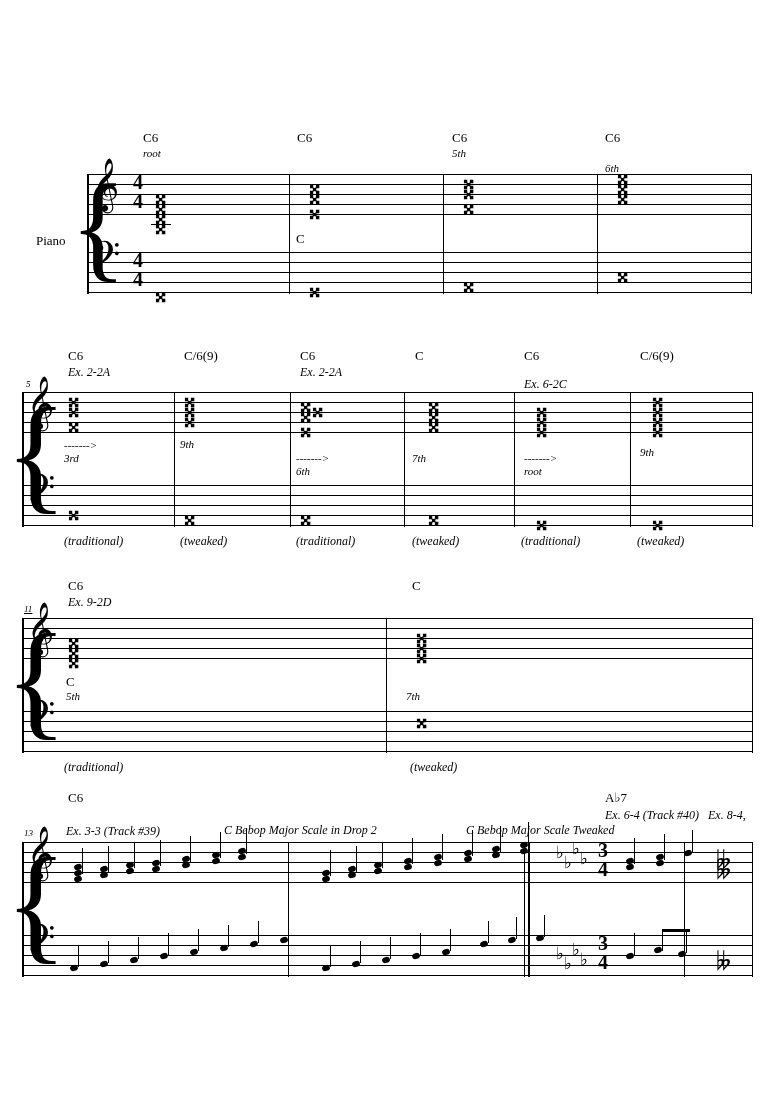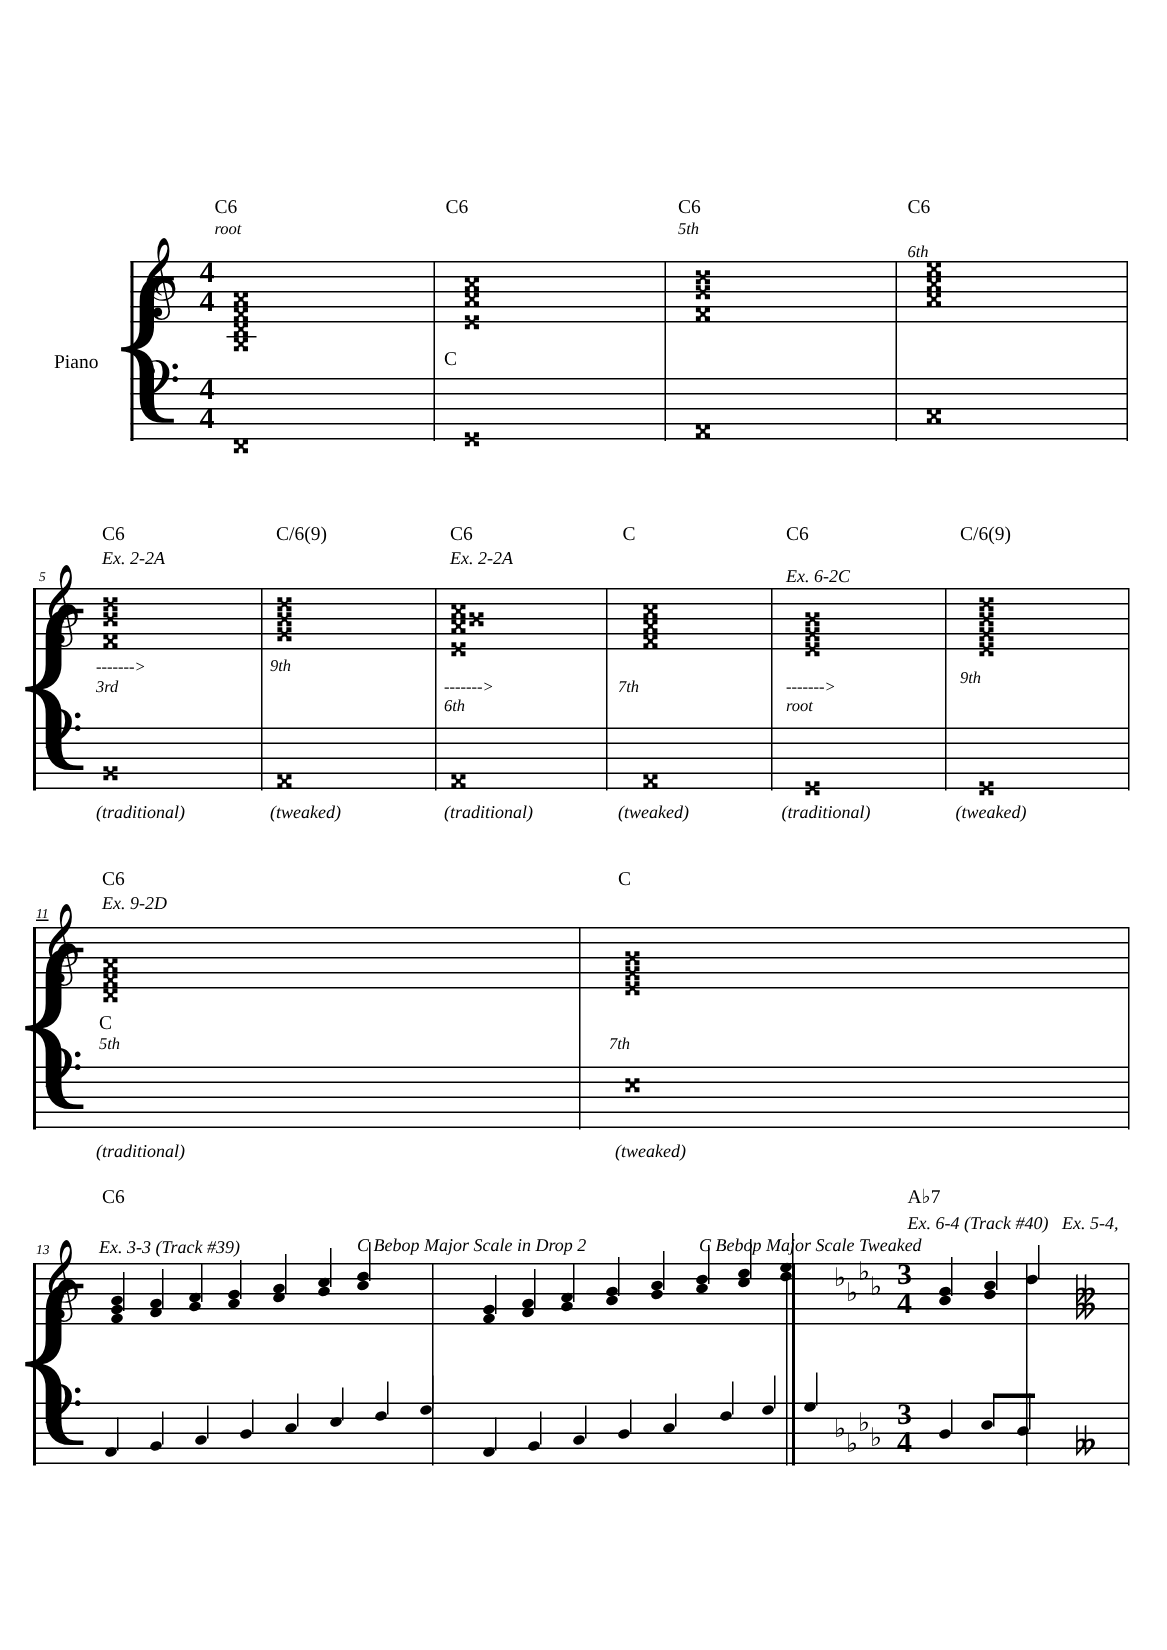--- a/index.html
+++ b/index.html
@@ -264,26 +264,26 @@
     <div class="abs ital" style="left:410px;top:182px;">(tweaked)</div>
   </div>
 
   <div class="system" style="left:0;top:790px;width:778px;height:200px;">
 
     <div class="abs meas-num" style="left:24px;top:38px;">13</div>
 
     <div class="abs chord" style="left:68px;top:0px;">C6</div>
     <div class="abs ital" style="left:66px;top:34px;">Ex. 3-3 (Track #39)</div>
 
-    <div class="abs ital" style="left:238px;top:33px;">C Bebop Major Scale in Drop 2</div>
+    <div class="abs ital" style="left:224px;top:33px;">C Bebop Major Scale in Drop 2</div>
     <div class="abs ital" style="left:466px;top:33px;">C Bebop Major Scale Tweaked</div>
 
     <div class="abs chord" style="left:605px;top:0px;">A♭7</div>
     <div class="abs ital" style="left:605px;top:18px;">Ex. 6-4 (Track #40)</div>
-    <div class="abs ital" style="left:708px;top:18px;">Ex. 5-4,</div>
+    <div class="abs ital" style="left:708px;top:18px;">Ex. 8-4,</div>
 
     <div class="brace" style="left:5px;top:48px;font-size:130px;">{</div>
     <div class="bracket-l" style="left:22px;top:52px;width:2px;height:135px;"></div>
 
     <div class="staff" style="left:22px;top:52px;width:730px;height:42px;">
       <div class="sline" style="top:0px;width:730px;"></div>
       <div class="sline" style="top:10px;width:730px;"></div>
       <div class="sline" style="top:20px;width:730px;"></div>
       <div class="sline" style="top:30px;width:730px;"></div>
       <div class="sline" style="top:40px;width:730px;"></div>

